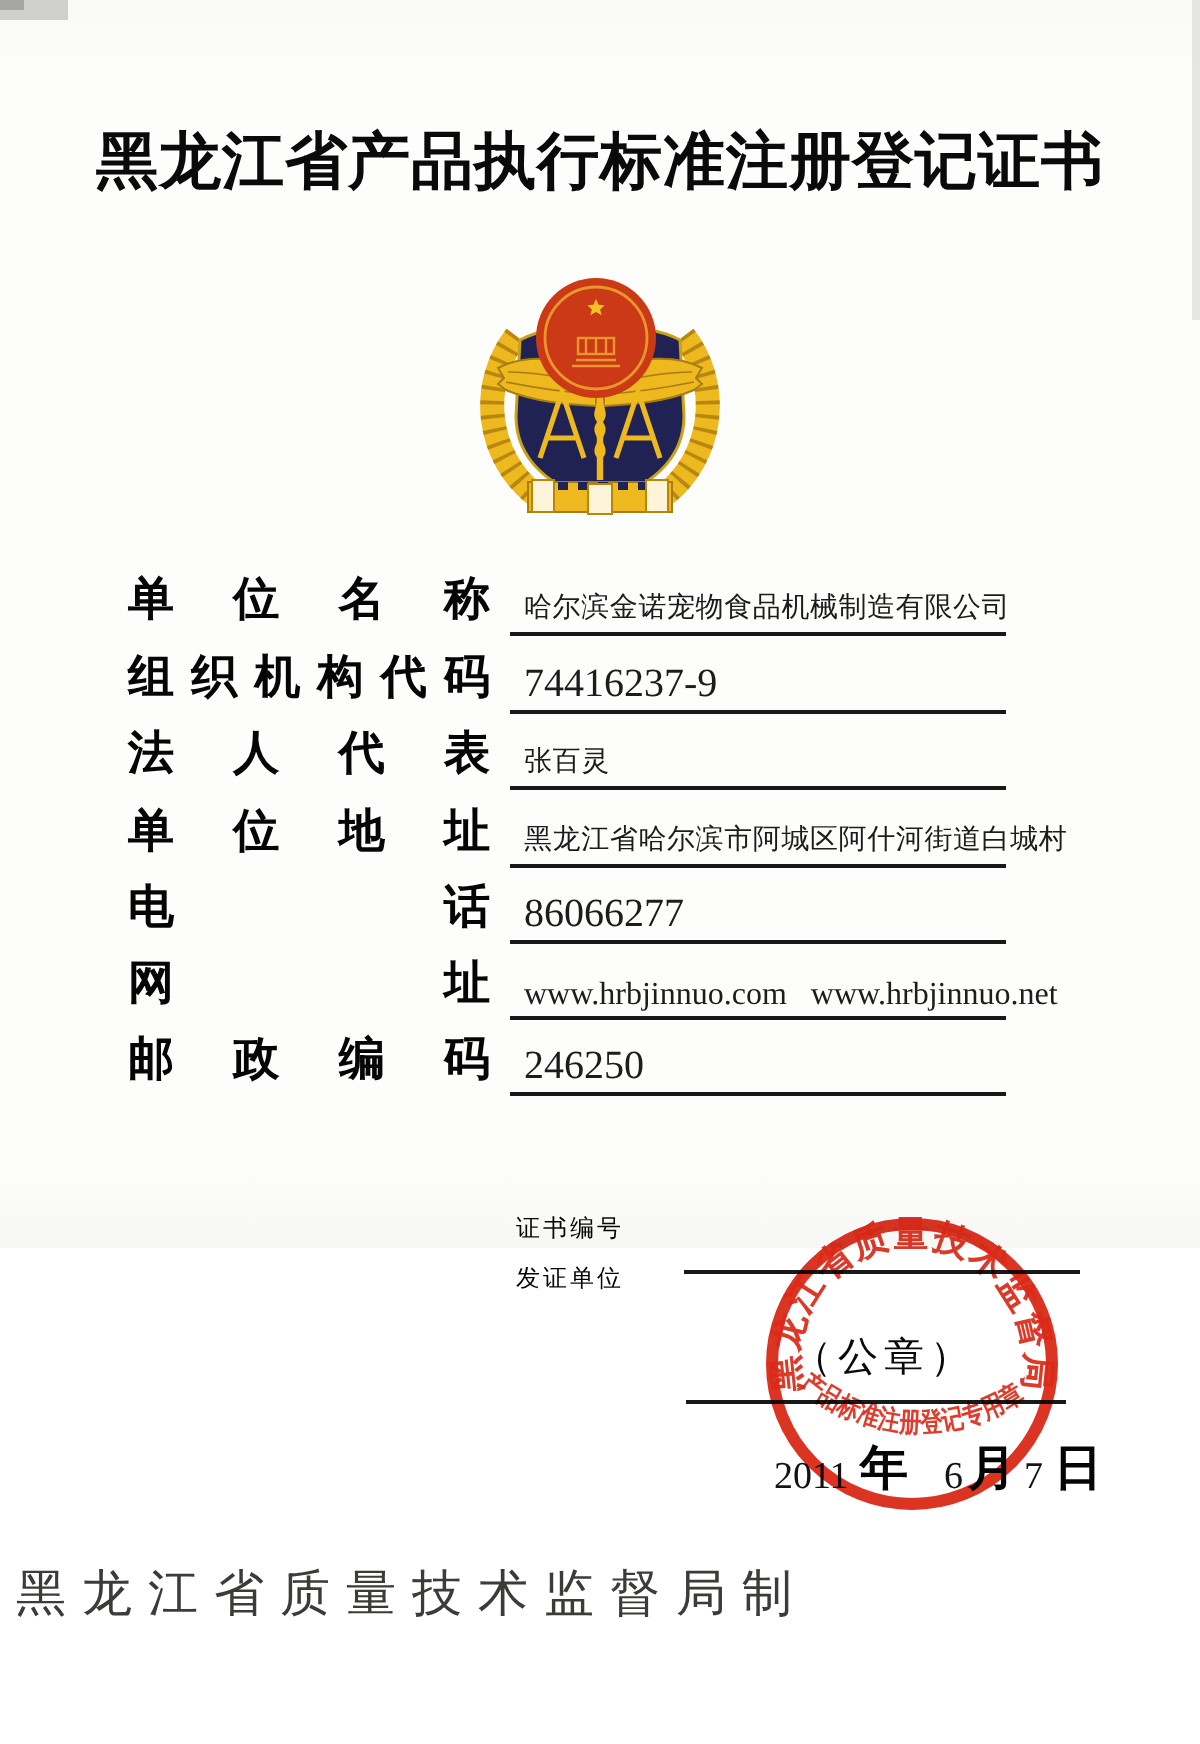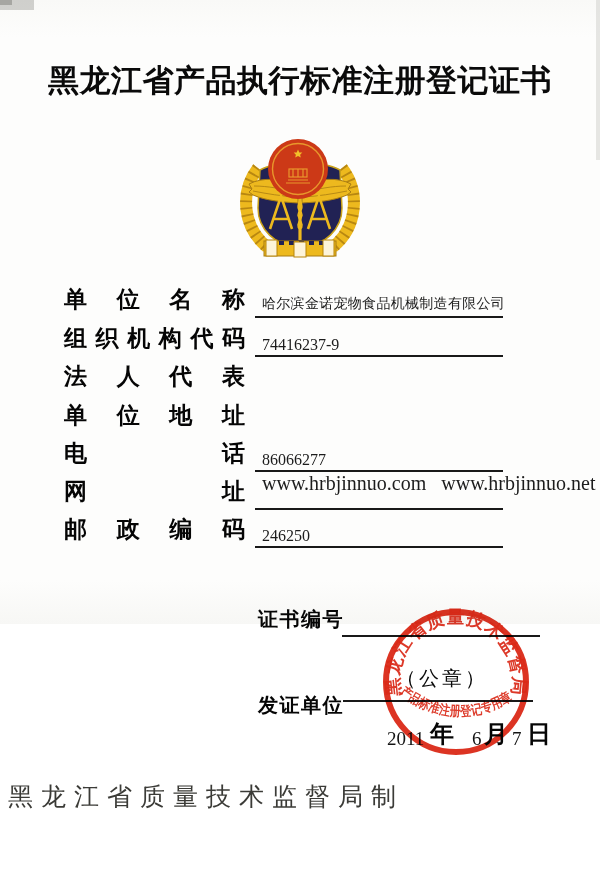--- a/index.html
+++ b/index.html
@@ -30,27 +30,27 @@
     font-size:23px; line-height:30px; color:#050505;
   }
   .js-justify { display:flex; justify-content:space-between; }
   .fvalue {
     position:absolute; left:191px; right:0; bottom:0; height:26px;
     border-bottom:2px solid #191919; padding:0 0 1px 7px;
     font-family:"Liberation Serif", serif; color:#1c1c1c;
     display:flex; align-items:flex-end; white-space:pre;
   }
   .v-cjk  { font-size:14px; letter-spacing:0.3px; padding-bottom:3px;font-family:Liberation Serif, serif; }
-  .v-num  { font-size:16px; }
-  .v-url  { font-size:20px; padding-bottom:13px;text-align:center; }
+  .v-num  { font-size:20px; }
+  .v-url  { font-size:16px; padding-bottom:1px;text-align:center; }
 
   
   .blabel {
-    position:absolute; font-family:"Liberation Sans", sans-serif; font-weight:bold;
-    font-size:20px; letter-spacing:1.5px; color:#050505; white-space:nowrap;text-align:center;
+    position:absolute; font-family:"Liberation Sans", sans-serif; font-weight:normal;
+    font-size:12px; letter-spacing:1.5px; color:#050505; white-space:nowrap;text-align:center;
   }
   .iline { position:absolute; border-bottom:2px solid #191919; height:0; }
   .gongzhang {
     position:absolute; left:396px; top:665px;
     font-family:"Liberation Sans", sans-serif; font-weight:normal;
     font-size:20px; letter-spacing:3px; color:#0a0a0a; white-space:nowrap;
   }
   .daterow { position:absolute; left:380px; top:722px; width:190px; height:30px; }
   .daterow span { position:absolute; bottom:2px; white-space:nowrap; }
   .d-num  { font-family:"Liberation Serif", serif; font-size:19px; color:#141414; }
@@ -155,28 +155,30 @@
       </div>
     <div class="fvalue v-num">74416237-9</div>
   </div>
   <div class="frow" style="top:361px">
     <div class="flabel js-justify">
         <span>法</span>
         <span>人</span>
         <span>代</span>
         <span>表</span>
       </div>
+    <div class="fvalue v-cjk">张百灵</div>
   </div>
   <div class="frow" style="top:400px">
     <div class="flabel js-justify">
         <span>单</span>
         <span>位</span>
         <span>地</span>
         <span>址</span>
       </div>
+    <div class="fvalue v-cjk">黑龙江省哈尔滨市阿城区阿什河街道白城村</div>
   </div>
   <div class="frow" style="top:438px">
     <div class="flabel js-justify">
         <span>电</span>
         <span>话</span>
       </div>
     <div class="fvalue v-num">86066277</div>
   </div>
   <div class="frow" style="top:476px">
     <div class="flabel js-justify">
@@ -191,21 +193,21 @@
         <span>政</span>
         <span>编</span>
         <span>码</span>
       </div>
     <div class="fvalue v-num">246250</div>
   </div>
 
   <div class="blabel" style="left:258px; top:606px">证书编号</div>
   <div class="iline" style="left:342px; top:635px; width:198px"></div>
 
-  <div class="blabel" style="left:258px; top:692px">发证单位</div>
+  <div class="blabel" style="left:258px; top:631px">发证单位</div>
   <div class="gongzhang">（公章）</div>
   <div class="iline" style="left:343px; top:700px; width:190px"></div>
 
   <div class="daterow">
     <span class="d-num" style="left:7px">2011</span>
     <span class="d-unit" style="left:50px">年</span>
     <span class="d-num" style="left:92px">6</span>
     <span class="d-unit" style="left:104px">月</span>
     <span class="d-num" style="left:132px">7</span>
     <span class="d-unit" style="left:147px">日</span>

